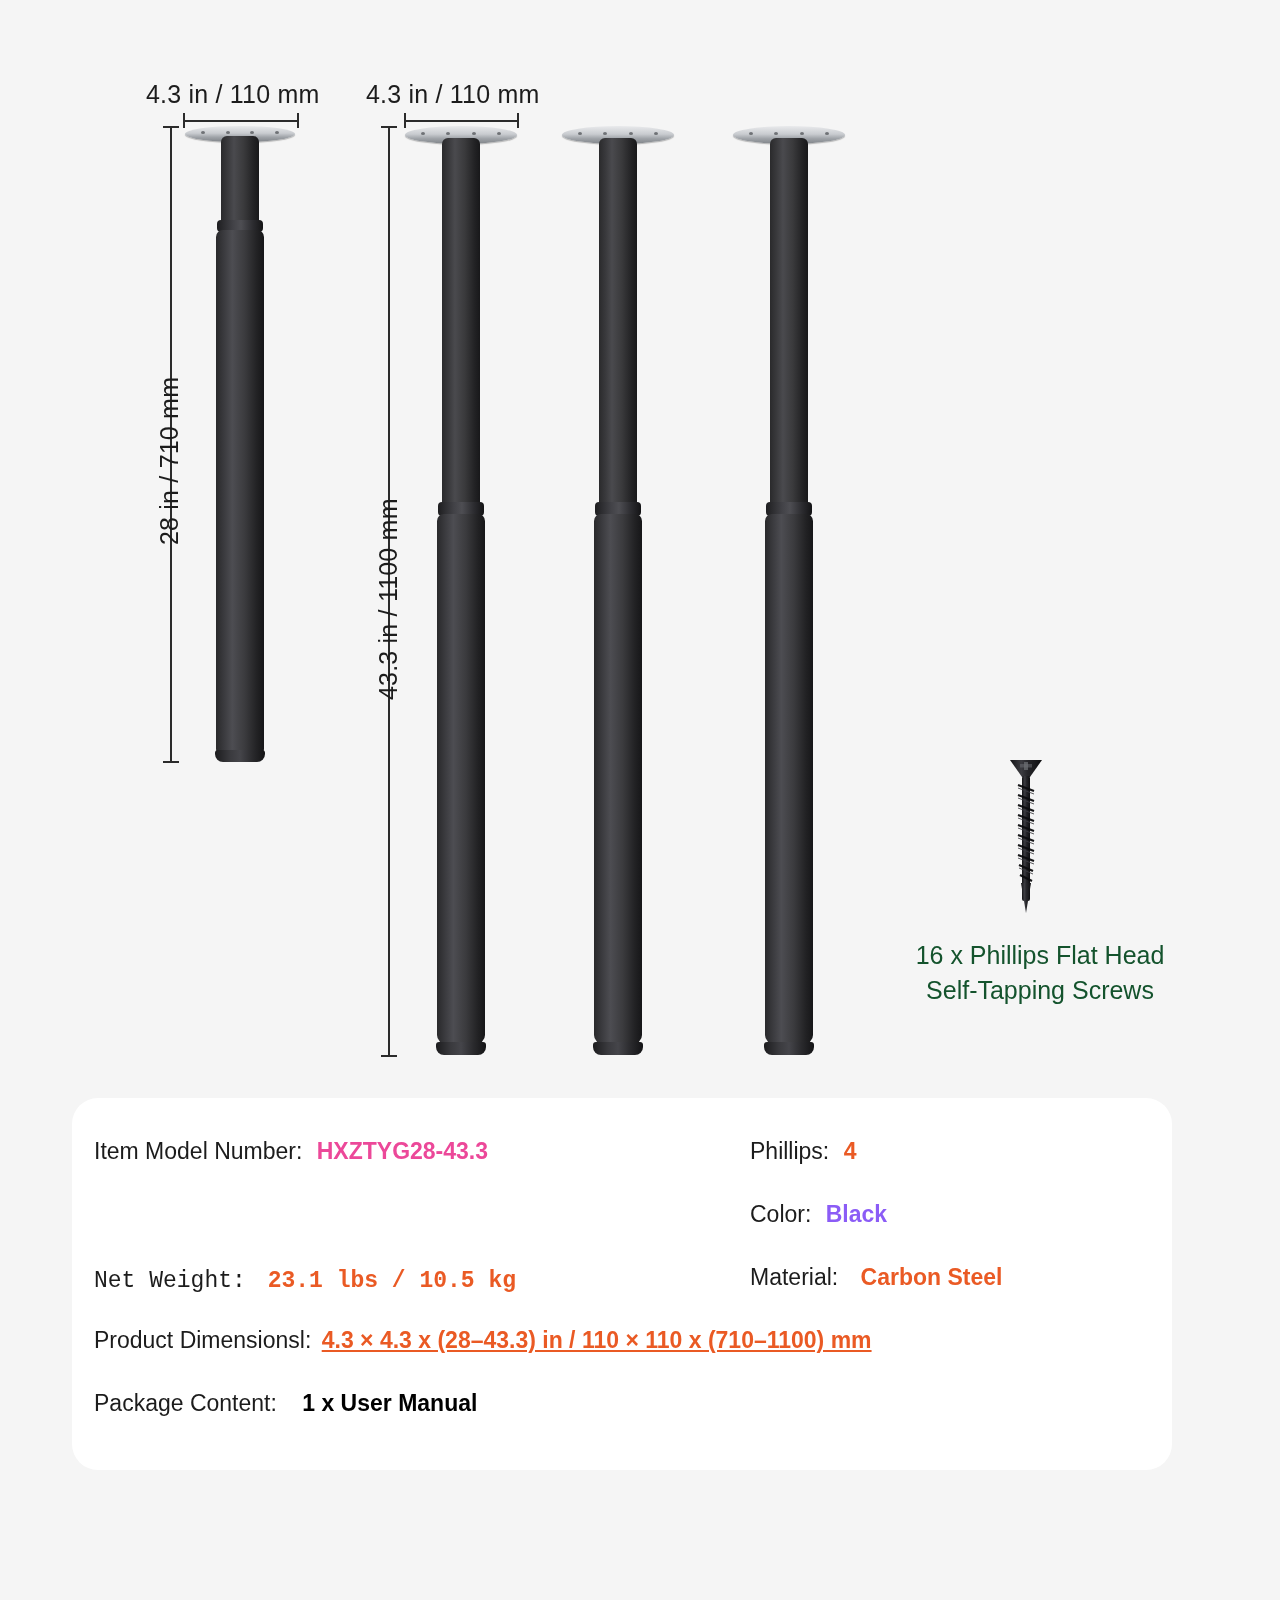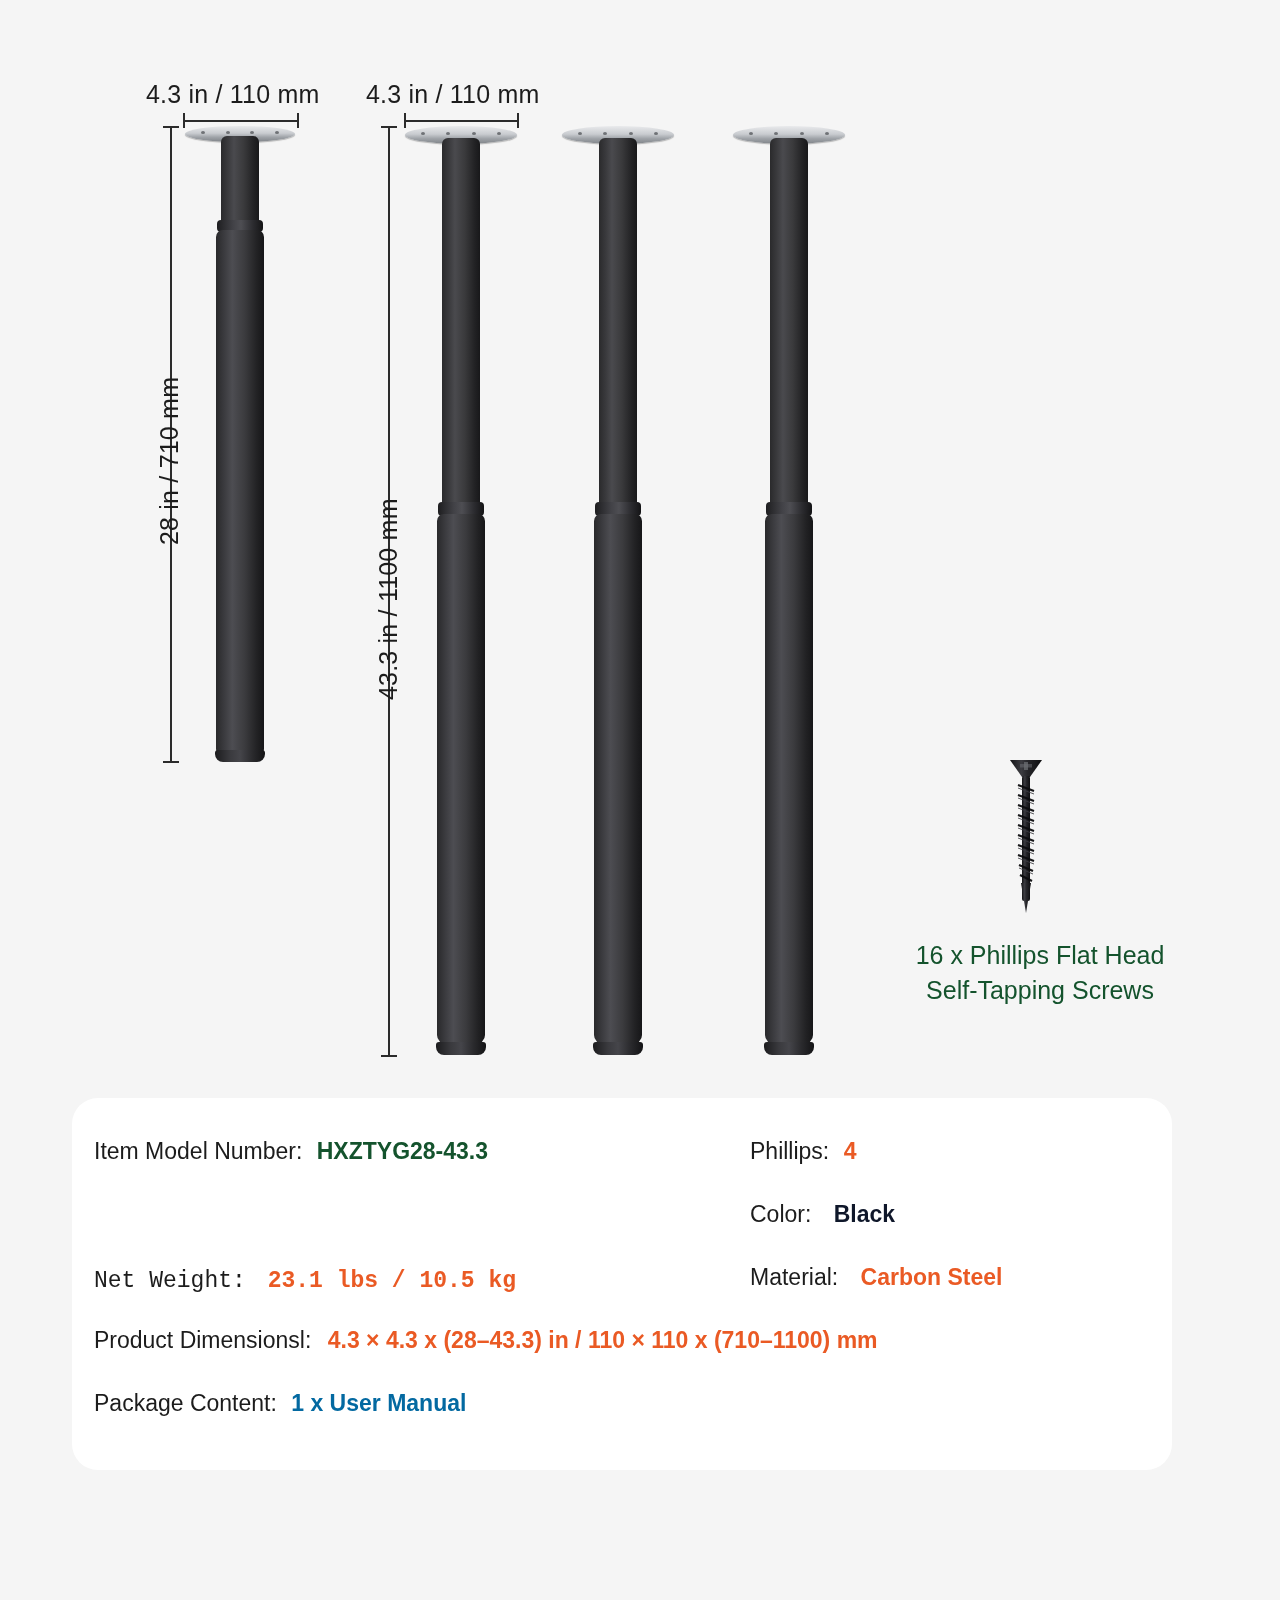--- a/index.html
+++ b/index.html
@@ -239,49 +239,49 @@
 
   <div class="screw-caption" style="left:890px; top:938px; width:300px;">
     <div>16 x Phillips Flat Head</div>
     <div>Self-Tapping Screws</div>
   </div>
 
   <div class="spec-card">
 
     <div class="spec-row" style="left:22px; top:40px;">
       <span class="spec-label">Item Model Number:</span>
-      <span class="spec-val" style="color:#14532d; margin-left:8px;text-align:right;">HXZTYG28-43.3</span>
+      <span class="spec-val" style="color:#ec4899; margin-left:8px;text-align:right;">HXZTYG28-43.3</span>
     </div>
 
     <div class="spec-row" style="left:678px; top:40px;">
       <span class="spec-label">Phillips:</span>
       <span class="spec-val" style="color:#EA5A24; margin-left:8px;">4</span>
     </div>
 
 
     <div class="spec-row" style="left:678px; top:103px;">
       <span class="spec-label">Color:</span>
-      <span class="spec-val" style="color:#0f172a; margin-left:16px;">Black</span>
+      <span class="spec-val" style="color:#8b5cf6; margin-left:8px;">Black</span>
     </div>
 
     <div class="spec-row" style="left:22px; top:170px;font-family:Liberation Mono, monospace;">
       <span class="spec-label">Net Weight:</span>
       <span class="spec-val" style="color:#EA5A24; margin-left:8px;">23.1 lbs / 10.5 kg</span>
     </div>
 
     <div class="spec-row" style="left:678px; top:166px;">
       <span class="spec-label">Material:</span>
       <span class="spec-val" style="color:#EA5A24; margin-left:16px;">Carbon Steel</span>
     </div>
 
     <div class="spec-row" style="left:22px; top:229px;">
       <span class="spec-label">Product Dimensionsl:</span>
-      <span class="spec-val" style="color:#EA5A24; margin-left:10px;">4.3 × 4.3 x (28–43.3) in / 110 × 110 x (710–1100) mm</span>
+      <span class="spec-val" style="color:#EA5A24; margin-left:4px;text-decoration:underline;">4.3 × 4.3 x (28–43.3) in / 110 × 110 x (710–1100) mm</span>
     </div>
 
     <div class="spec-row" style="left:22px; top:292px;">
       <span class="spec-label">Package Content:</span>
-      <span class="spec-val" style="color:#0369a1; margin-left:8px;">1 x User Manual</span>
+      <span class="spec-val" style="color:#000000; margin-left:19px;">1 x User Manual</span>
     </div>
 
   </div>
 
 </div>
 
 </body></html>

